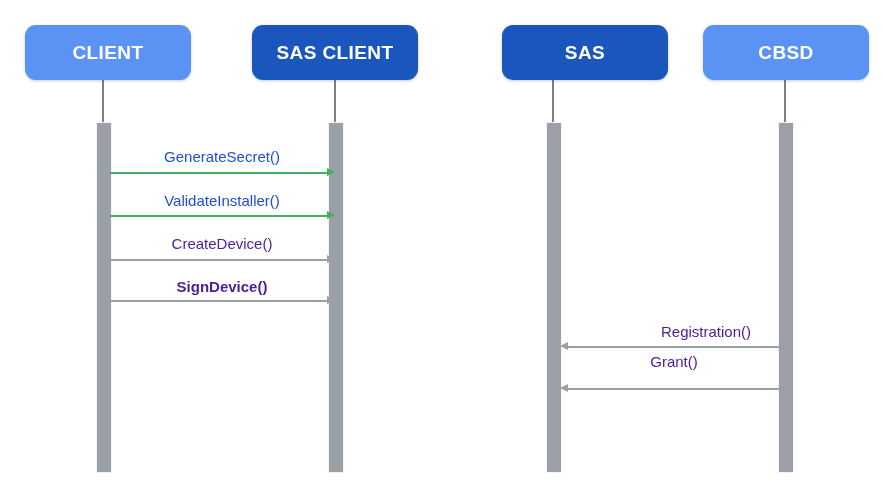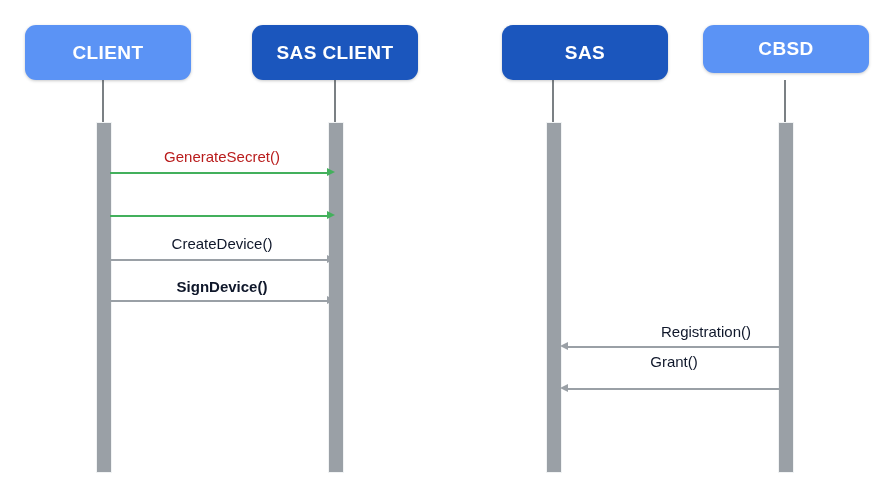--- a/index.html
+++ b/index.html
@@ -69,22 +69,22 @@
     border-bottom: 4.5px solid transparent;
     border-right: 8px solid #9aa0a6;
   }
   .msg-label {
     position: absolute;
     font-size: 15px;
     text-align: center;
     white-space: nowrap;
     transform: translateX(-50%);
   }
-  .msg-label.gray { color: #0f172a; }
-  .msg-label.green { color: #b91c1c; }
+  .msg-label.gray { color: #4c1d95; }
+  .msg-label.green { color: #1d4ed8; }
 </style>
 </head>
 <body>
 
 <div id="diagram-root">
 
   <div class="lifeline-stem" style="left:102px; top:80px; height:42px;"></div>
   <div class="activation-bar" style="left:96px; top:122px; height:349px;"></div>
   <div class="actor-box" style="left:25px; top:25px; width:166px; height:55px; background:#5b93f5;">
     <span>CLIENT</span>
@@ -97,28 +97,29 @@
   </div>
 
   <div class="lifeline-stem" style="left:552px; top:80px; height:42px;"></div>
   <div class="activation-bar" style="left:546px; top:122px; height:349px;"></div>
   <div class="actor-box" style="left:470px; top:25px; width:166px; height:55px; background:#1b56bd;margin-left:32px;">
     <span>SAS</span>
   </div>
 
   <div class="lifeline-stem" style="left:784px; top:80px; height:42px;"></div>
   <div class="activation-bar" style="left:778px; top:122px; height:349px;"></div>
-  <div class="actor-box" style="left:703px; top:25px; width:166px; height:48px; background:#5b93f5;">
+  <div class="actor-box" style="left:703px; top:25px; width:166px; height:55px; background:#5b93f5;">
     <span>CBSD</span>
   </div>
 
   <div class="msg-label green" style="left:222px; top:148px;">GenerateSecret()</div>
   <div class="msg-line green" style="left:110px; top:172px; width:218px;"></div>
   <div class="arrow-head right green" style="left:327px; top:168px;"></div>
 
+  <div class="msg-label green" style="left:222px; top:192px;">ValidateInstaller()</div>
   <div class="msg-line green" style="left:110px; top:215px; width:218px;"></div>
   <div class="arrow-head right green" style="left:327px; top:211px;"></div>
 
   <div class="msg-label gray" style="left:222px; top:235px;">CreateDevice()</div>
   <div class="msg-line gray" style="left:110px; top:259px; width:218px;"></div>
   <div class="arrow-head right gray" style="left:327px; top:255px;"></div>
 
   <div class="msg-label gray" style="left:222px; top:278px;font-weight:bold;">SignDevice()</div>
   <div class="msg-line gray" style="left:110px; top:300px; width:218px;"></div>
   <div class="arrow-head right gray" style="left:327px; top:296px;"></div>

